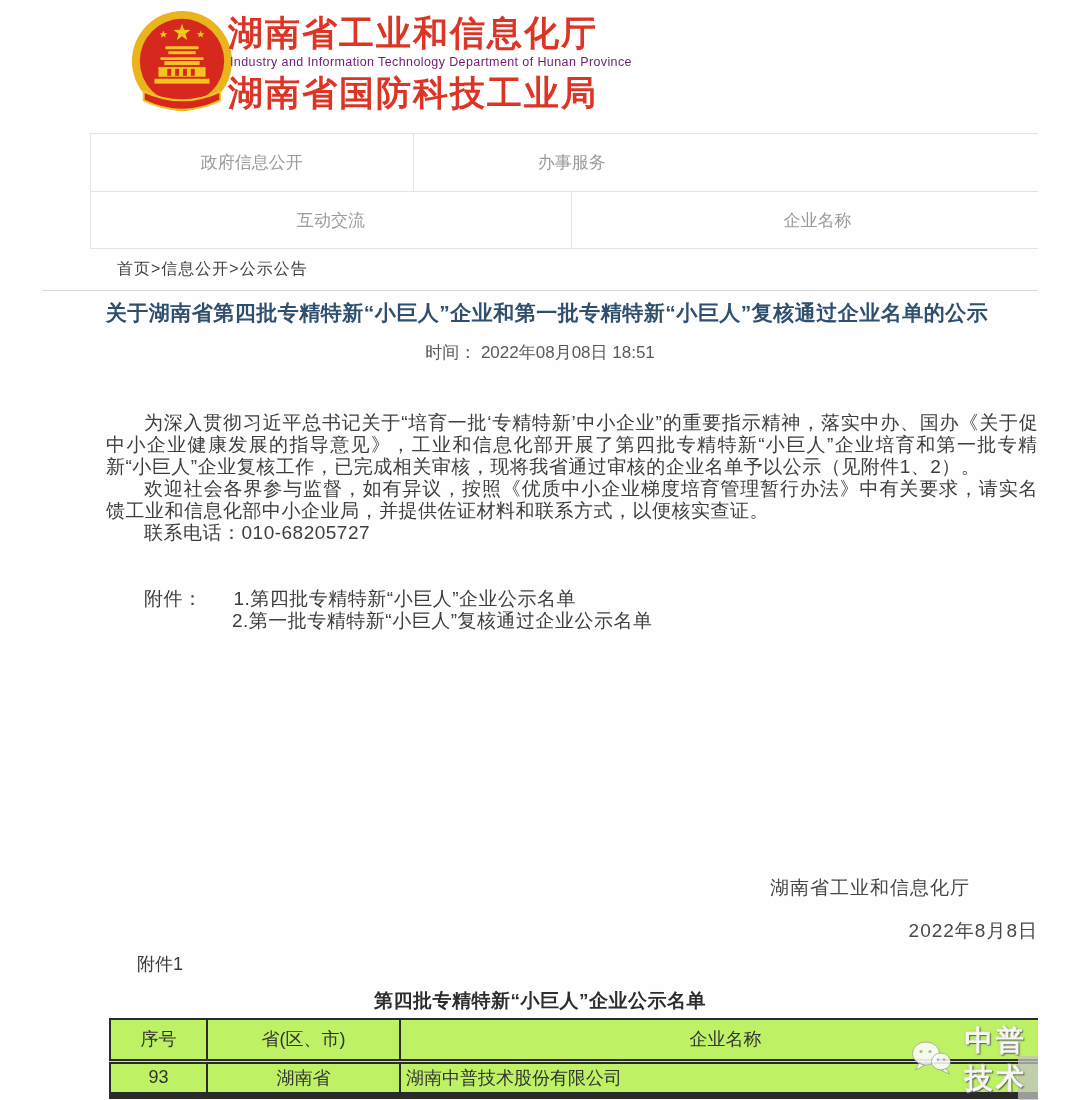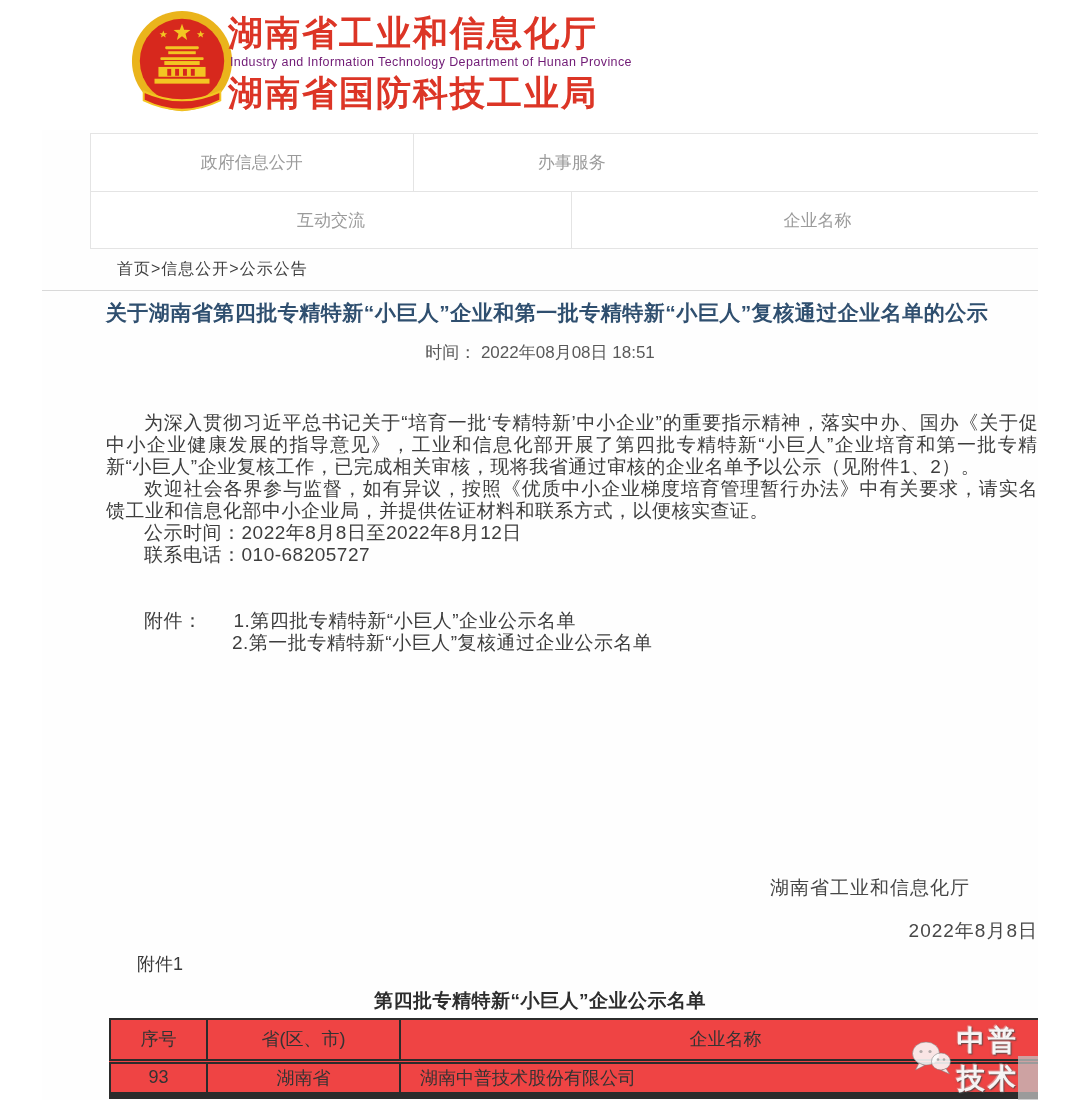--- a/index.html
+++ b/index.html
@@ -40,29 +40,29 @@
   .attach-line2 { padding-left:95px; }
   .attach-item { cursor:pointer;margin-left:31px; }
 
   
   .sign-org { position:absolute; top:875px; right:0; left:0; text-align:right; padding-right:68px; font-size:19px; color:#474747; letter-spacing:1px; }
   .sign-date { position:absolute; top:918px; right:0; left:0; text-align:right; font-size:19px; color:#474747; letter-spacing:1px; }
 
   
   .annex-label { position:absolute; left:95px; top:952px; font-size:18px; color:#3a3a3a; }
   .annex-title { position:absolute; top:988px; left:0; width:100%; text-align:center; font-size:19px; font-weight:bold; color:#2d2d2d; letter-spacing:0.5px; }
-  .annex-table { position:absolute; left:67px; top:1018px; width:943px; border-collapse:collapse; background:#ef4444; border:2px solid #2b2b2b; border-bottom:7px solid #2b2b2b; table-layout:fixed; }
+  .annex-table { position:absolute; left:67px; top:1018px; width:943px; border-collapse:collapse; background:#bef264; border:2px solid #2b2b2b; border-bottom:7px solid #2b2b2b; table-layout:fixed; }
   .annex-table th { font-weight:normal; font-size:18px; color:#333; height:42px; border:2px solid #2b2b2b; border-bottom:5px double #2b2b2b; text-align:center; }
   .annex-table td { font-size:18px; color:#333; height:34px; border:2px solid #2b2b2b; }
   .annex-table td.c { text-align:center; }
-  .annex-table td.l { text-align:left; padding-left:19px; }
+  .annex-table td.l { text-align:left; padding-left:5px; }
   .col-idx{width:97px;} .col-prov{width:193px;}
 
   
-  .watermark { position:absolute; left:868px; top:1022px; display:flex; align-items:center; gap:5px; z-index:6; pointer-events:none; }
+  .watermark { position:absolute; left:868px; top:1022px; display:flex; align-items:center; gap:13px; z-index:6; pointer-events:none; }
   .wm-text { font-size:28px; font-weight:bold; letter-spacing:3px; color:rgba(252,252,252,0.95);
              text-shadow:1px 1px 1px rgba(70,70,70,0.75), -1px -1px 1px rgba(255,255,255,0.45), 0 0 3px rgba(90,90,90,0.55); }
   .scan-artifact { position:absolute; right:0; top:1056px; width:20px; height:44px; background:#c2c2c2; opacity:0.75; }
 </style>
 </head>
 <body>
 
 <div class="page">
 
   <header class="masthead">
@@ -110,21 +110,20 @@
 
   <div class="breadcrumb">首页&gt;信息公开&gt;公示公告</div>
   <div class="divider"></div>
 
   <h1 class="article-title">关于湖南省第四批专精特新“小巨人”企业和第一批专精特新“小巨人”复核通过企业名单的公示</h1>
   <div class="article-time">时间： 2022年08月08日 18:51</div>
 
   <div class="article-body">
     <p>为深入贯彻习近平总书记关于“培育一批‘专精特新’中小企业”的重要指示精神，落实中办、国办《关于促进中小企业健康发展的指导意见》，工业和信息化部开展了第四批专精特新“小巨人”企业培育和第一批专精特新“小巨人”企业复核工作，已完成相关审核，现将我省通过审核的企业名单予以公示（见附件1、2）。</p>
     <p>欢迎社会各界参与监督，如有异议，按照《优质中小企业梯度培育管理暂行办法》中有关要求，请实名反馈工业和信息化部中小企业局，并提供佐证材料和联系方式，以便核实查证。</p>
-    <p>公示时间：2022年8月8日至2022年8月12日</p>
     <p>联系电话：010-68205727</p>
     <div class="attach-block">
       <div class="attach-line1">
         <span class="attach-label">附件：</span><span class="attach-item">1.第四批专精特新“小巨人”企业公示名单</span>
       </div>
       <div class="attach-line2">
         <span class="attach-item">2.第一批专精特新“小巨人”复核通过企业公示名单</span>
       </div>
     </div>
   </div>

